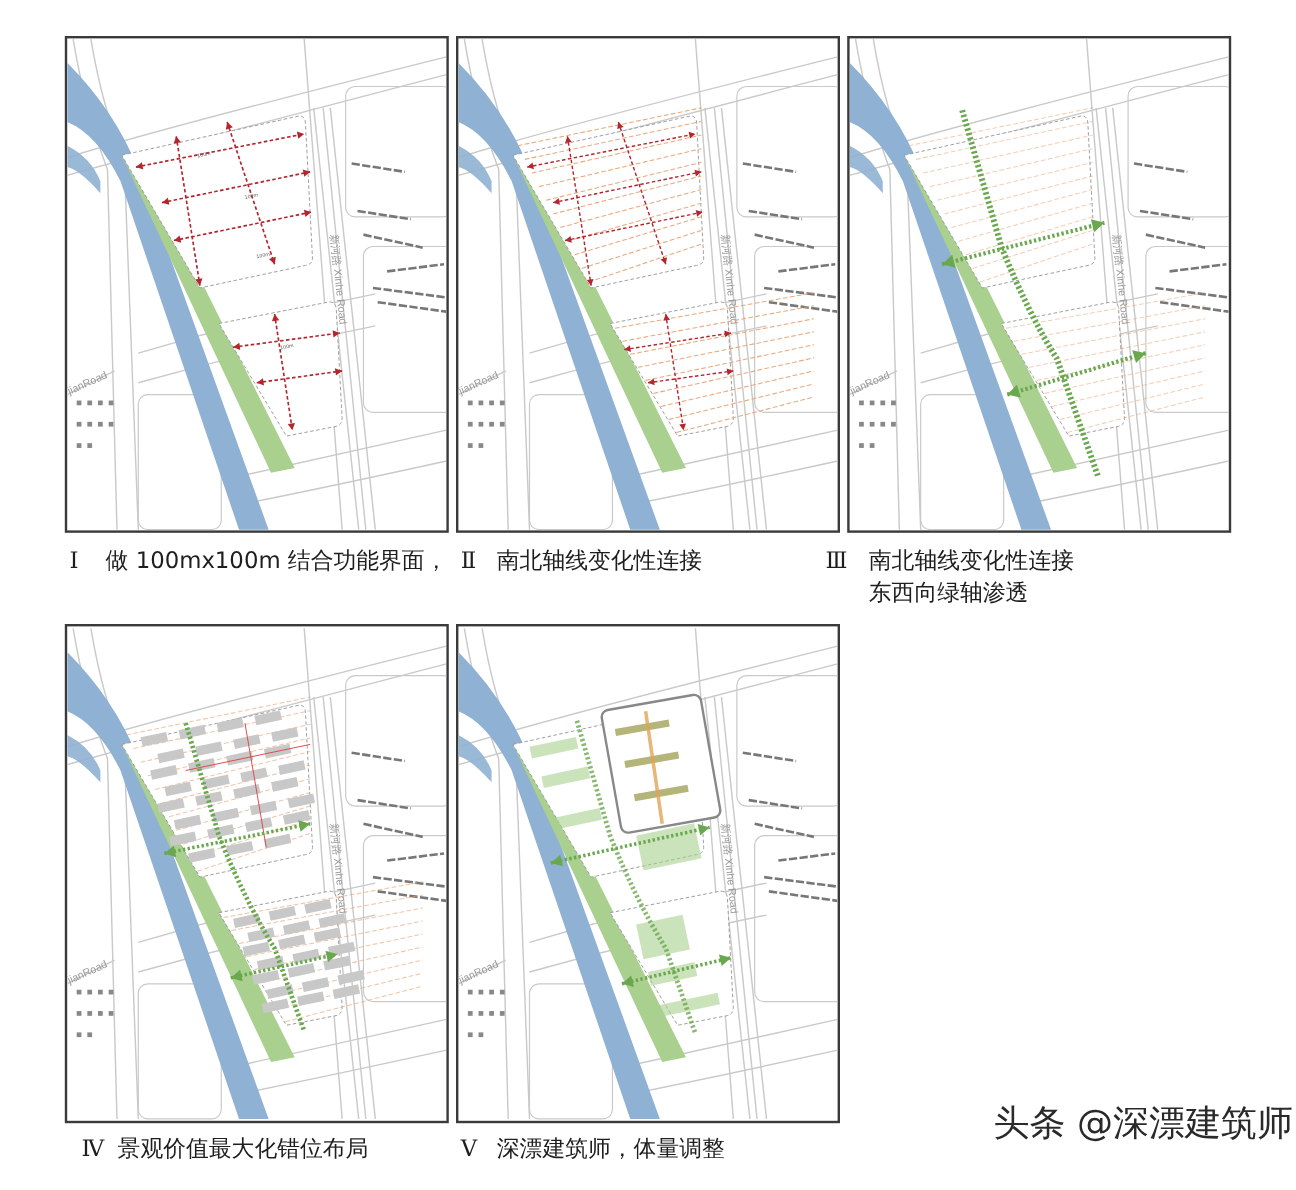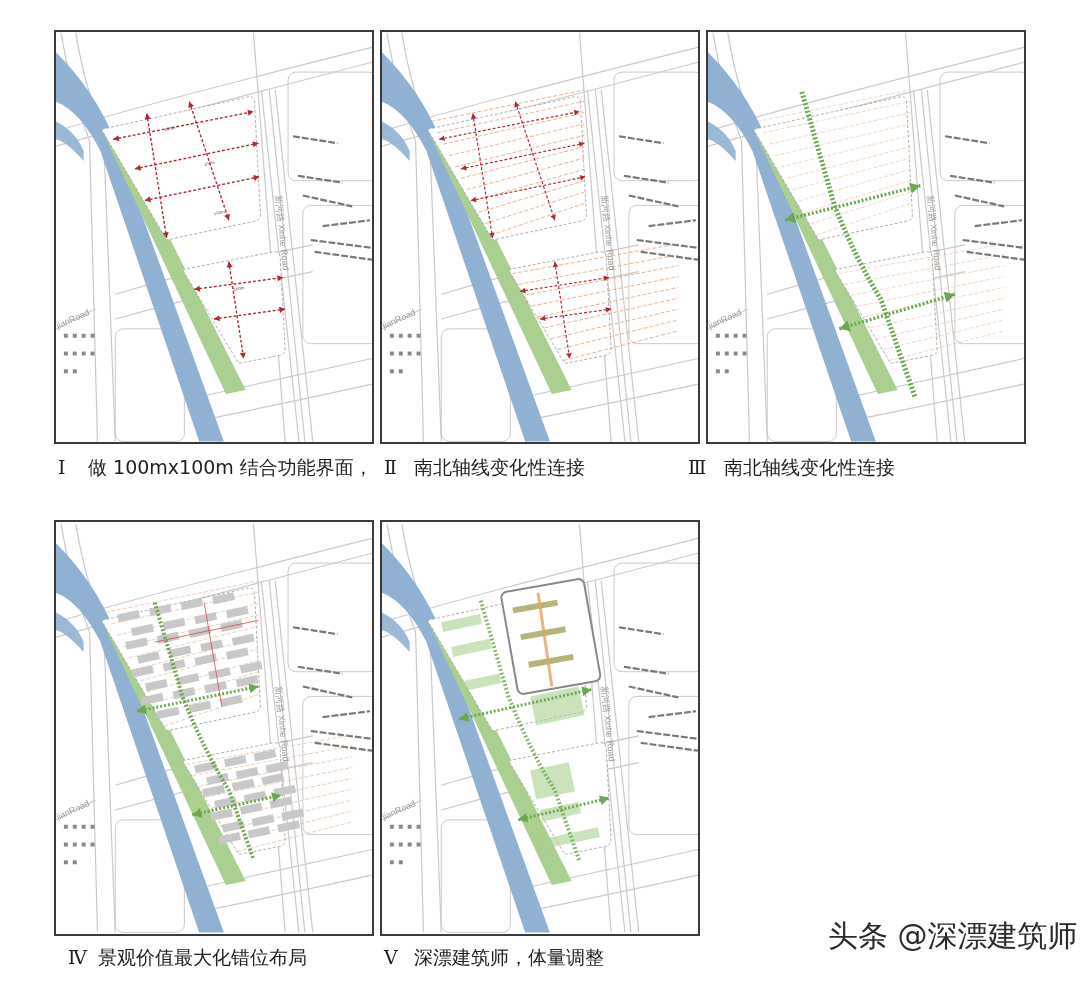--- a/index.html
+++ b/index.html
@@ -451,20 +451,21 @@
 </div>
 
 <div class="caption" style="left:58px;top:454px;">
   <span class="num">Ⅰ</span><span>做 100mx100m 结合功能界面，</span>
 </div>
 <div class="caption" style="left:384px;top:454px;">
   <span class="num">Ⅱ</span><span>南北轴线变化性连接</span>
 </div>
 <div class="caption" style="left:668px;top:454px;margin-left:20px;">
   <span class="num" style="min-width:28px;">Ⅲ</span><span>南北轴线变化性连接</span>
+  <span class="l2" style="padding-left:36px;">东西向绿轴渗透</span>
 </div>
 <div class="caption" style="left:68px;top:944px;">
   <span class="num">Ⅳ</span><span>景观价值最大化错位布局</span>
 </div>
 <div class="caption" style="left:384px;top:944px;">
   <span class="num">Ⅴ</span><span>深漂建筑师，体量调整</span>
 </div>
 
 <div class="watermark">头条 @深漂建筑师</div>
 

